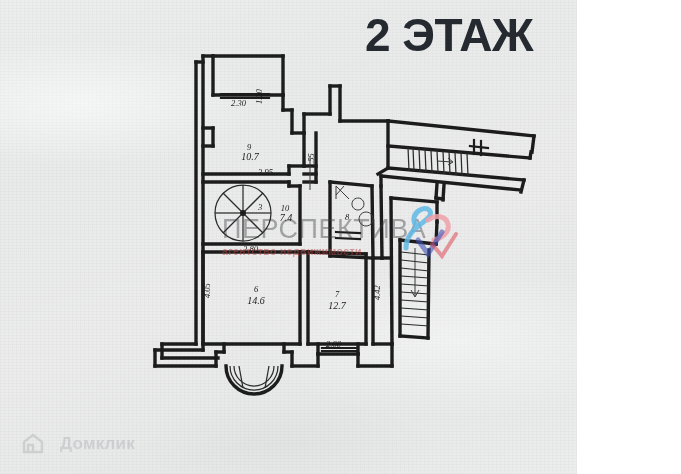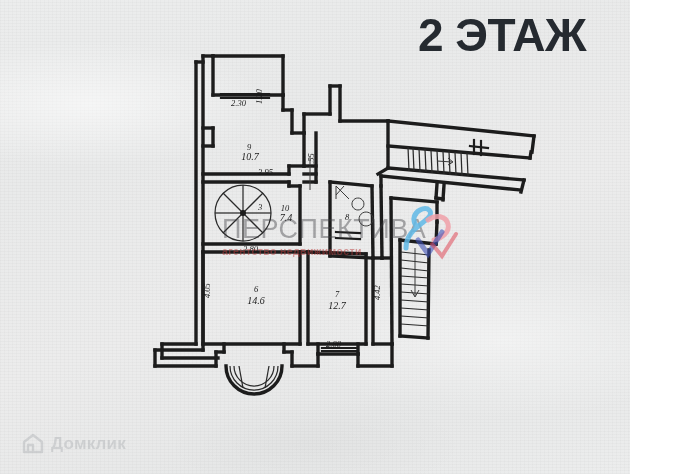--- a/index.html
+++ b/index.html
@@ -8,21 +8,21 @@
     background: #ffffff;
   }
   body {
     width: 681px;
     height: 474px;
     overflow: hidden;
     font-family: "Liberation Sans", sans-serif;
   }
   #screen {
     position: relative;
-    width: 630px;
+    width: 577px;
     height: 474px;
     background:
       repeating-linear-gradient(0deg, rgba(0,0,0,0.018) 0px, rgba(0,0,0,0.018) 1px, rgba(0,0,0,0) 1px, rgba(0,0,0,0) 3px),
       repeating-linear-gradient(90deg, rgba(0,0,0,0.015) 0px, rgba(0,0,0,0.015) 1px, rgba(0,0,0,0) 1px, rgba(0,0,0,0) 4px),
       linear-gradient(160deg, #eceded 0%, #e9eaea 28%, #ececec 55%, #e7e8e8 78%, #eceded 100%);
     overflow: hidden;
   }
   
   #screen::before {
     content: "";
@@ -89,21 +89,21 @@
     height: 56px;
   }
 
   
   #domclick {
     position: absolute;
     left: 22px;
     top: 432px;
     display: flex;
     align-items: center;
-    gap: 7px;
+    gap: 16px;
     opacity: 0.33;
     justify-content: space-between;
   }
   #dc-text {
     font-size: 17px;
     font-weight: 700;
     color: #9a9ea3;
     letter-spacing: 0.2px;
     line-height: 1;
   }

